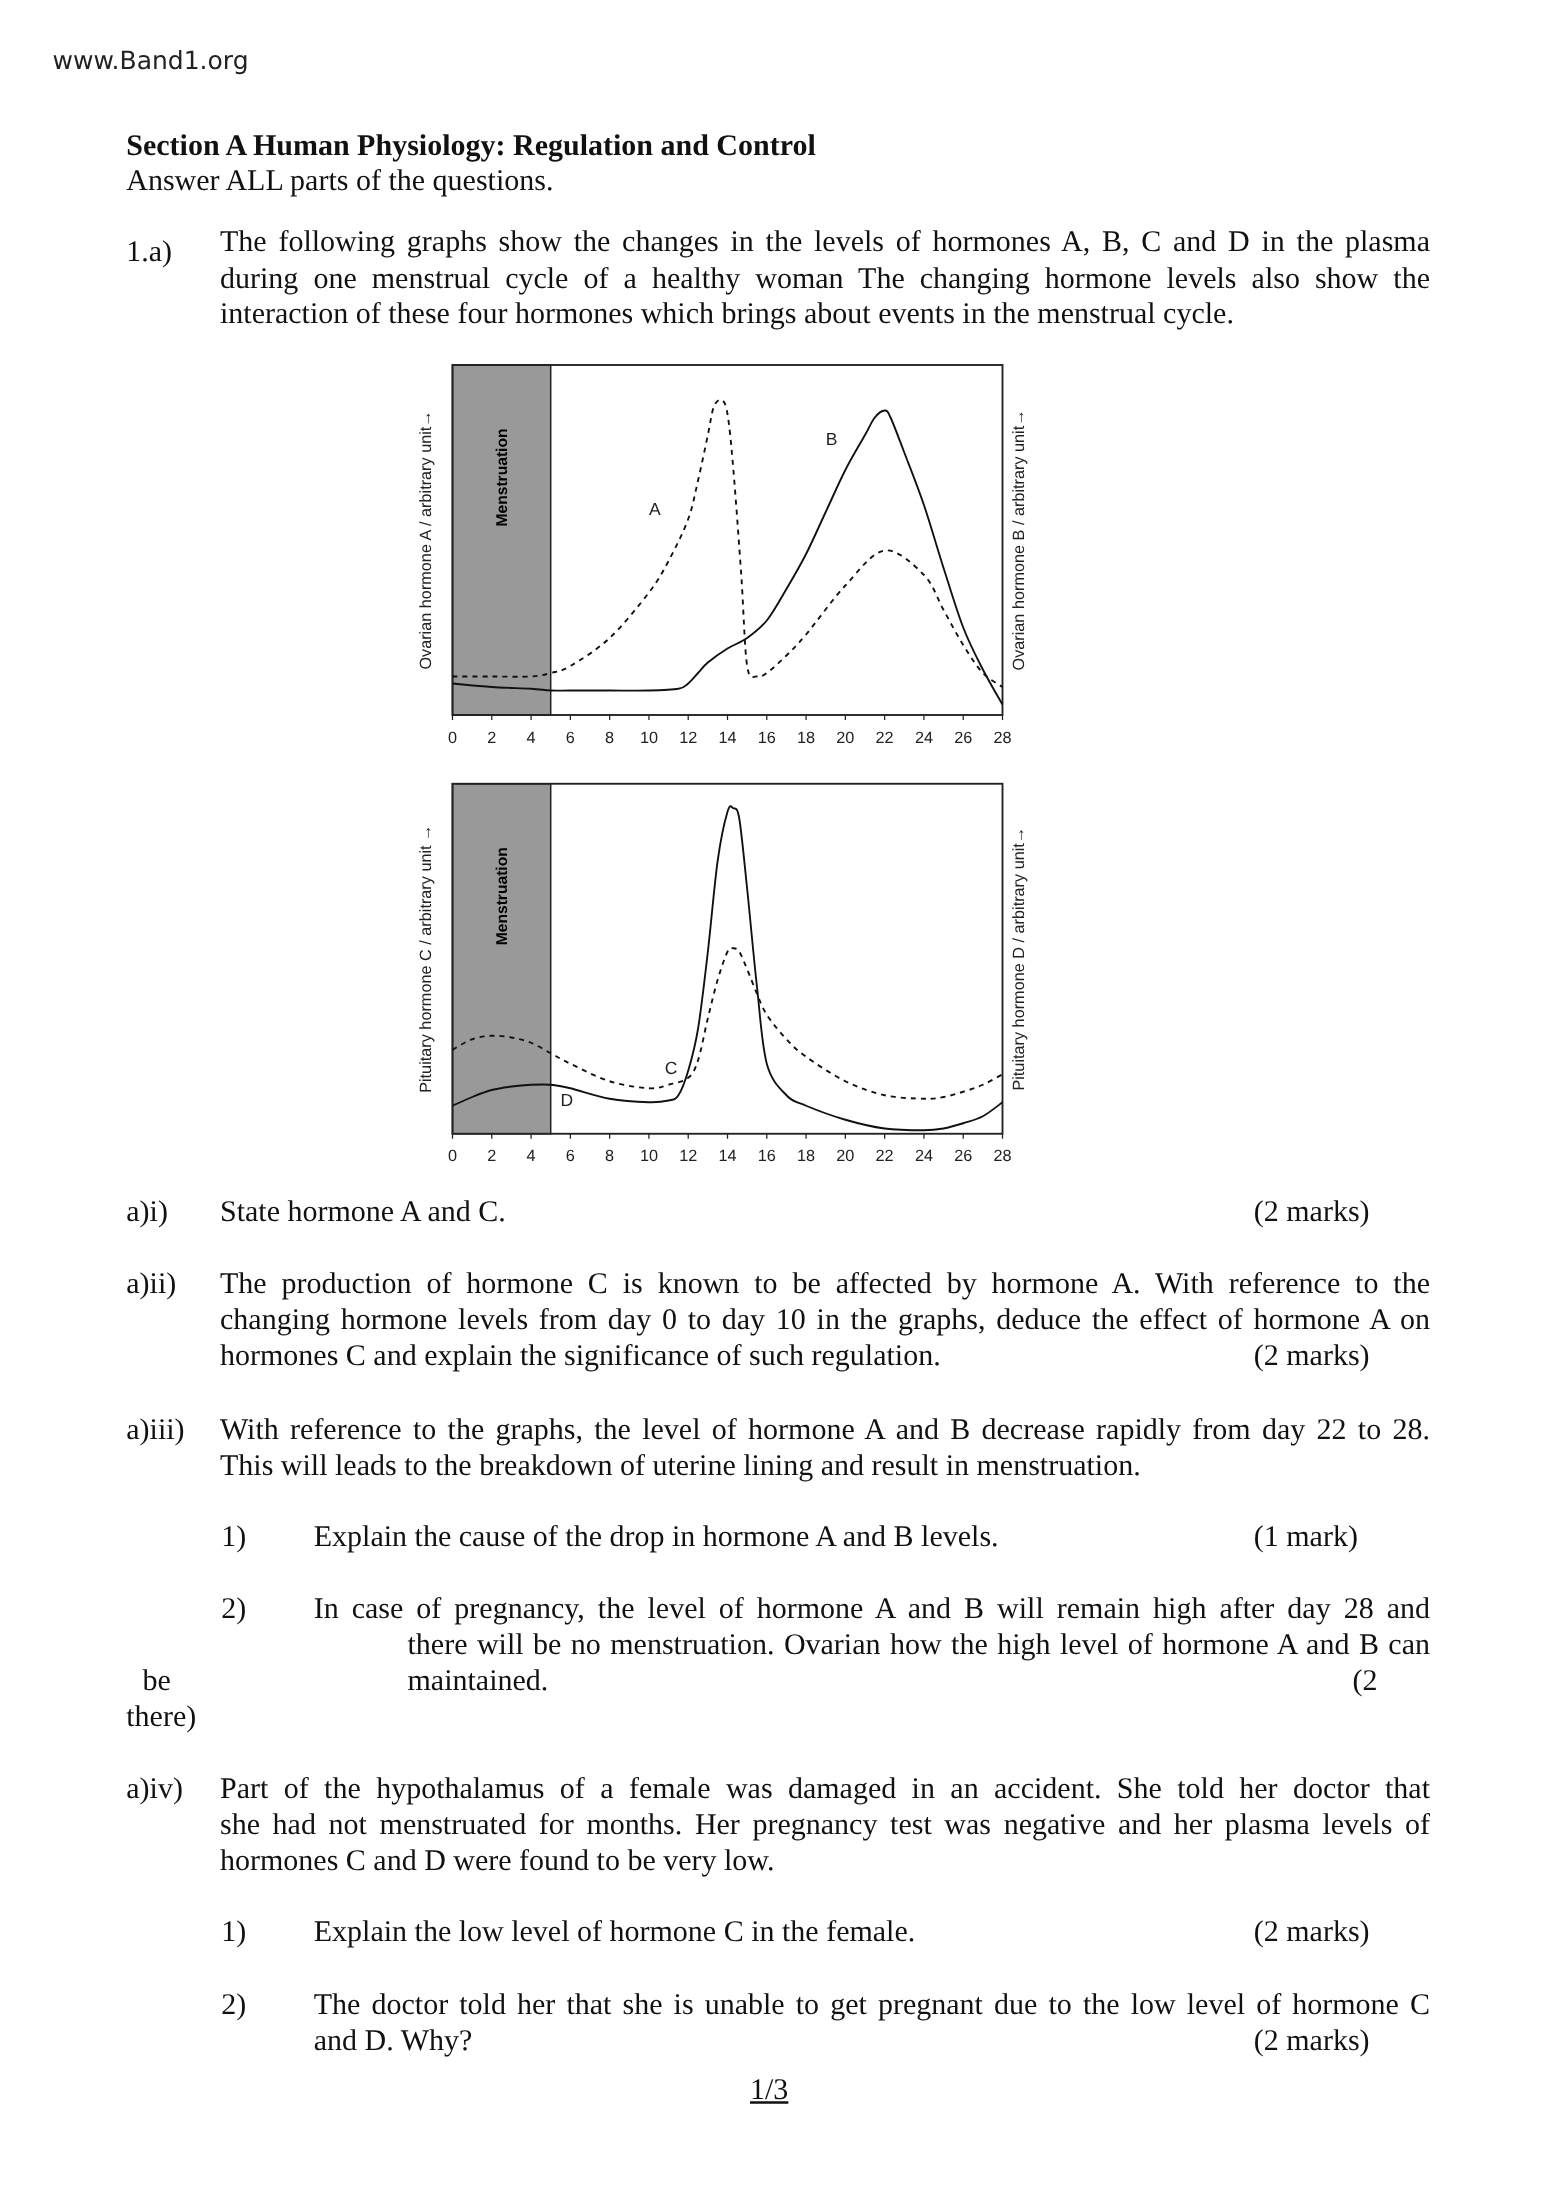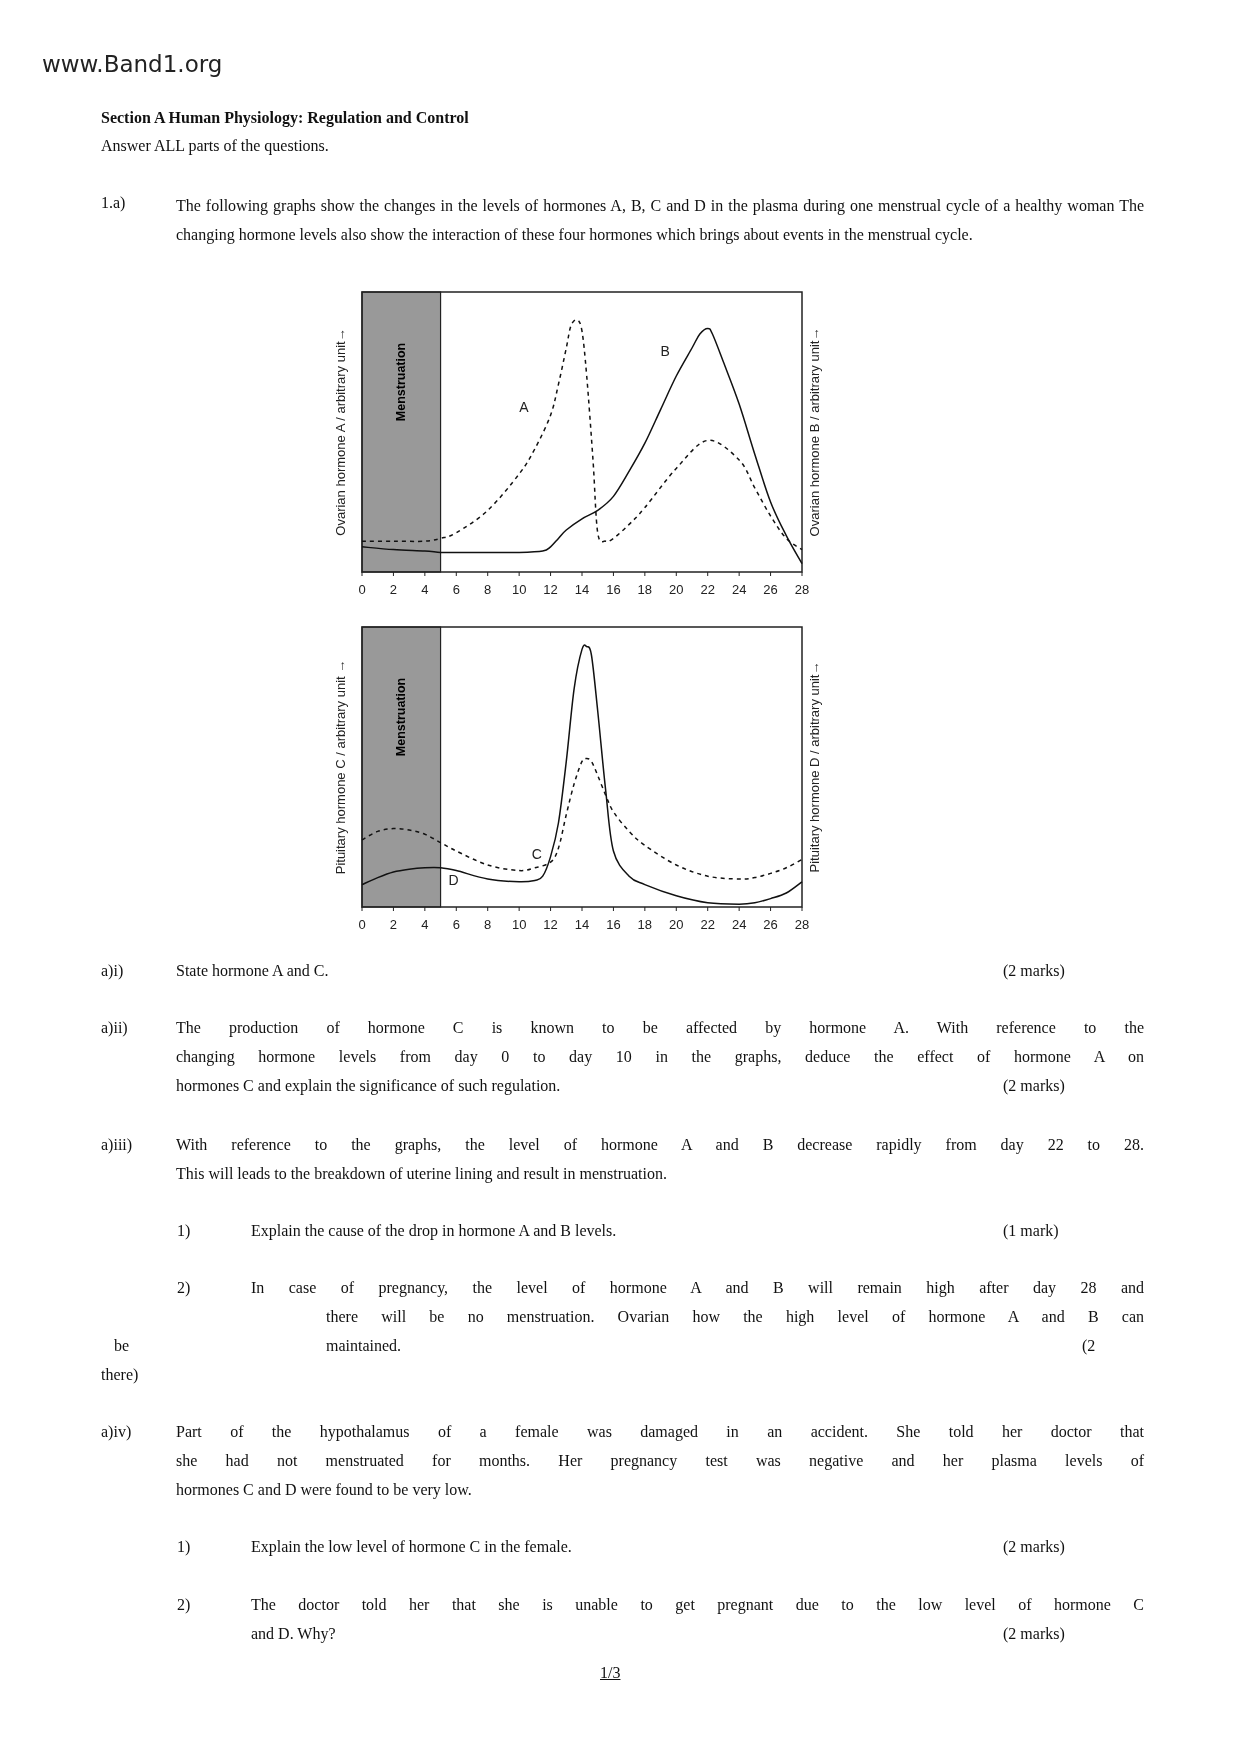--- a/index.html
+++ b/index.html
@@ -1,37 +1,37 @@
 <!DOCTYPE html>
 <html><head>
 <meta charset="utf-8">
 <style>
   html, body { margin:0; padding:0; background:#fff; }
   body { width:1240px; height:1754px; position:relative; overflow:hidden; color:#111; }
-  .site { position:absolute; left:42px; top:51px; font-family:"DejaVu Sans", sans-serif; font-size:23px; color:#222; }
-  .serif { font-family:"Liberation Serif", serif; font-size:16px; line-height:29px; }
+  .site { position:absolute; left:42px; top:36px; font-family:"DejaVu Sans", sans-serif; font-size:20px; color:#222; }
+  .serif { font-family:"Liberation Serif", serif; font-size:24px; line-height:29px; }
   .abs { position:absolute; }
   .title { left:101px; top:103px; font-weight:bold; }
   .sub { left:101px; top:131px;text-align:right; }
   .num { left:101px;font-family:Liberation Serif, serif; }
   .body { left:176px; width:968px; text-align:justify; }
   .sub-num { left:177px; }
   svg text { font-family:"Liberation Sans", sans-serif; }
   .page { left:600px; top:1658px;text-decoration:underline; }
 </style>
 </head>
 <body>
 
 <div class="site">www.Band1.org</div>
 
 <div class="abs serif title">Section A  Human Physiology: Regulation and Control</div>
 <div class="abs serif sub">Answer ALL parts of the questions.</div>
 
 <div class="abs serif num" style="top:188px">1.a)</div>
-<div class="abs serif body" style="top:192px; line-height:28.5px">The following graphs show the changes in the levels of hormones A, B, C and D in the plasma during one menstrual cycle of a healthy woman The changing hormone levels also show the interaction of these four hormones which brings about events in the menstrual cycle.</div>
+<div class="abs serif body" style="top:180px; line-height:28.5px">The following graphs show the changes in the levels of hormones A, B, C and D in the plasma during one menstrual cycle of a healthy woman The changing hormone levels also show the interaction of these four hormones which brings about events in the menstrual cycle.</div>
 
 <svg id="chart1" class="abs" style="left:320px; top:282px" width="600" height="330">
     <rect x="42" y="10" width="78.57142857142857" height="280" fill="#999" stroke="#222" stroke-width="1.2"></rect>
     <text x="0" y="0" font-size="12.5" font-weight="bold" text-anchor="middle" transform="translate(85.28571428571428, 100) rotate(-90)">Menstruation</text>
     <rect x="42" y="10" width="440" height="280" fill="none" stroke="#222" stroke-width="1.5"></rect>
     <line x1="42" y1="290" x2="42" y2="294" stroke="#222" stroke-width="1"></line>
     <text x="42" y="312" font-size="13" text-anchor="middle" fill="#222">0</text>
     <line x1="73.42857142857143" y1="290" x2="73.42857142857143" y2="294" stroke="#222" stroke-width="1"></line>
     <text x="73.42857142857143" y="312" font-size="13" text-anchor="middle" fill="#222">2</text>
     <line x1="104.85714285714286" y1="290" x2="104.85714285714286" y2="294" stroke="#222" stroke-width="1"></line>

